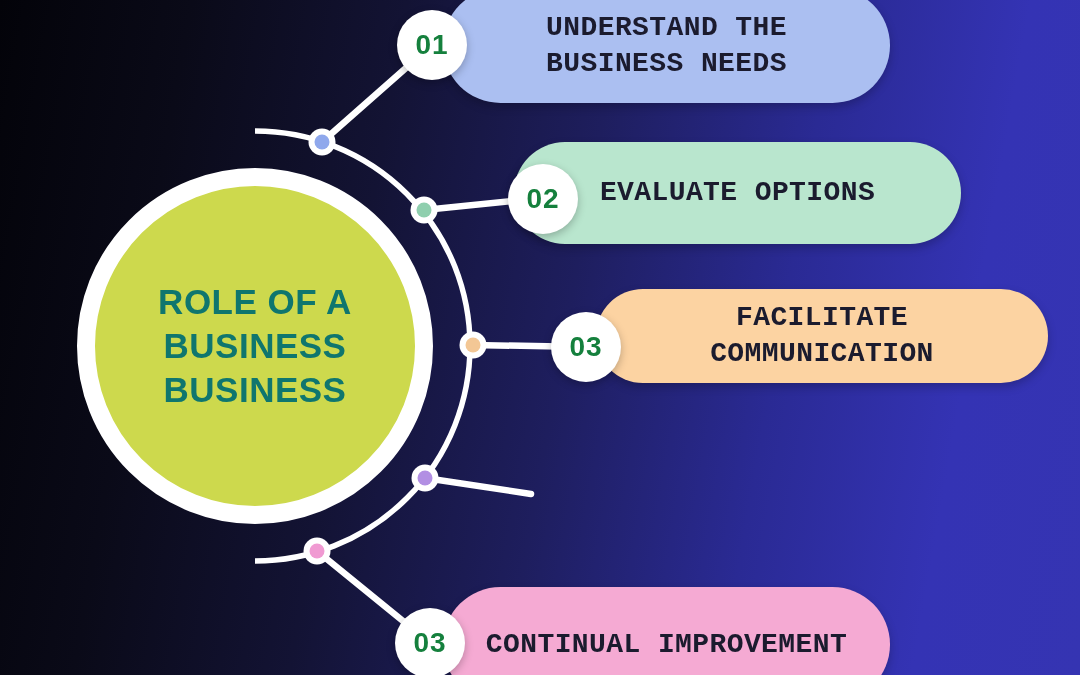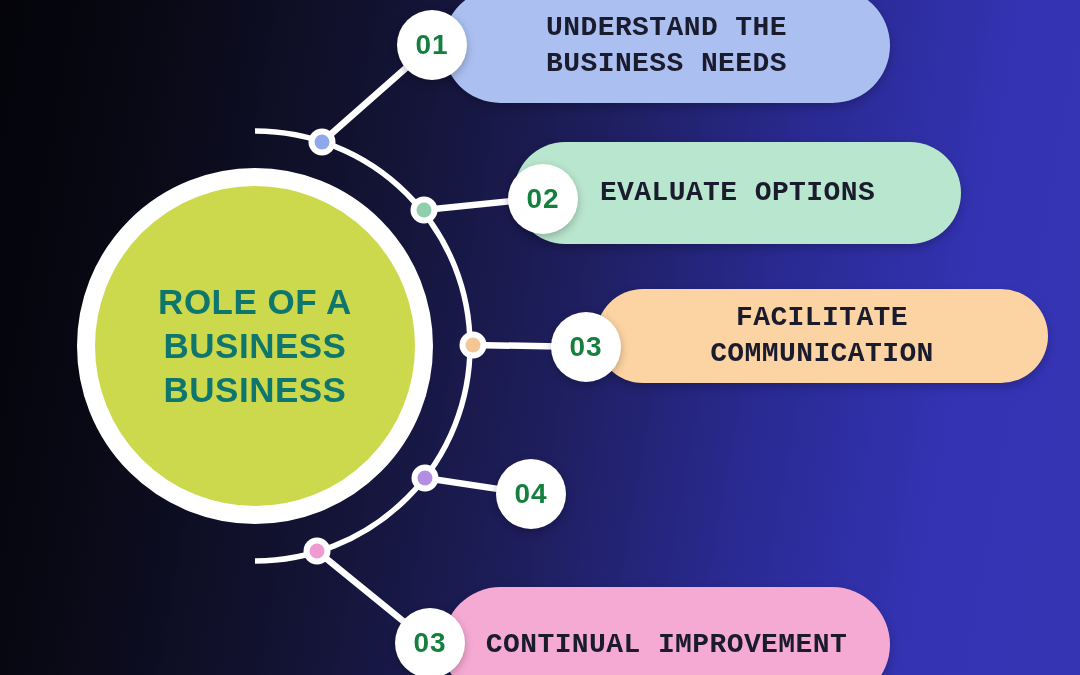--- a/index.html
+++ b/index.html
@@ -117,23 +117,20 @@
 
   <div class="num num-1">
     <span>01</span>
   </div>
   <div class="num num-2">
     <span>02</span>
   </div>
   <div class="num num-3">
     <span>03</span>
   </div>
-  <div class="num num-4">
-    <span>04</span>
-  </div>
   <div class="num num-5">
     <span>03</span>
   </div>
 
   <div class="center-circle" style="background-color: rgb(205, 217, 77);">
     <div class="center-title" style="color: #0f766e;">
       <div>ROLE OF A</div>
       <div>BUSINESS</div>
       <div>BUSINESS</div>
     </div>

